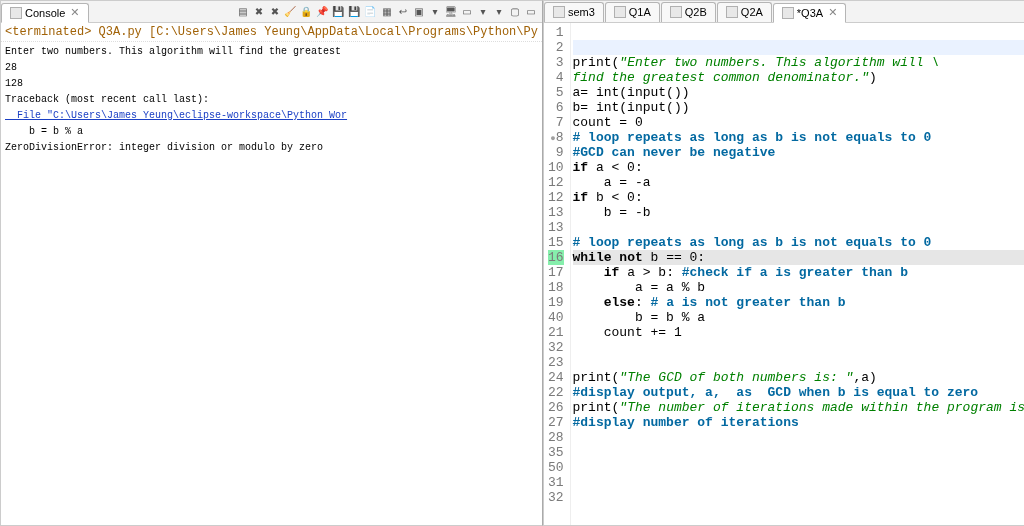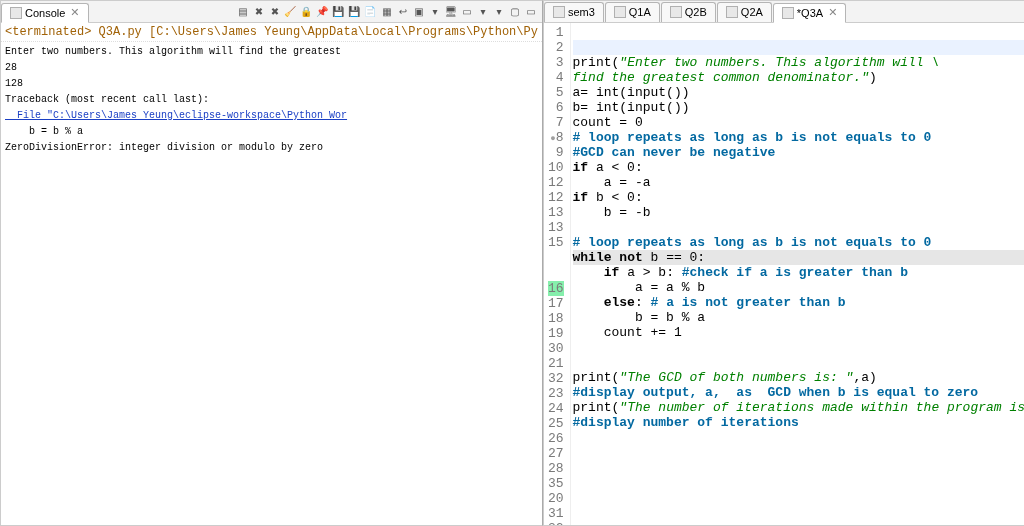--- a/index.html
+++ b/index.html
@@ -112,35 +112,35 @@
           <div>6</div>
           <div>7</div>
           <div><span class="lnmark">●</span>8</div>
           <div>9</div>
           <div>10</div>
           <div>12</div>
           <div>12</div>
           <div>13</div>
           <div>13</div>
           <div>15</div>
-          <div style="background: #86efac; margin-top: 31px;">16</div>
+          <div style="background: #86efac;">16</div>
           <div>17</div>
           <div>18</div>
           <div>19</div>
-          <div>30</div>
+          <div>40</div>
           <div>21</div>
           <div>32</div>
           <div>23</div>
           <div>24</div>
-          <div>25</div>
+          <div>22</div>
           <div>26</div>
           <div>27</div>
           <div>28</div>
           <div>35</div>
-          <div>20</div>
+          <div>50</div>
           <div>31</div>
           <div>32</div>
         </div>
       <div class="code" id="code">
           <div class="code-line"><span class="tok-plain"></span></div>
           <div class="code-line hl"><span class="tok-plain"></span></div>
           <div class="code-line"><span class="tok-builtin">print</span><span class="tok-plain">(</span><span class="tok-str-green">"Enter two numbers. This algorithm will \</span></div>
           <div class="code-line"><span class="tok-str-green">find the greatest common denominator."</span><span class="tok-plain">)</span></div>
           <div class="code-line"><span class="tok-plain">a= int(input())</span></div>
           <div class="code-line"><span class="tok-plain">b= int(input())</span></div>

